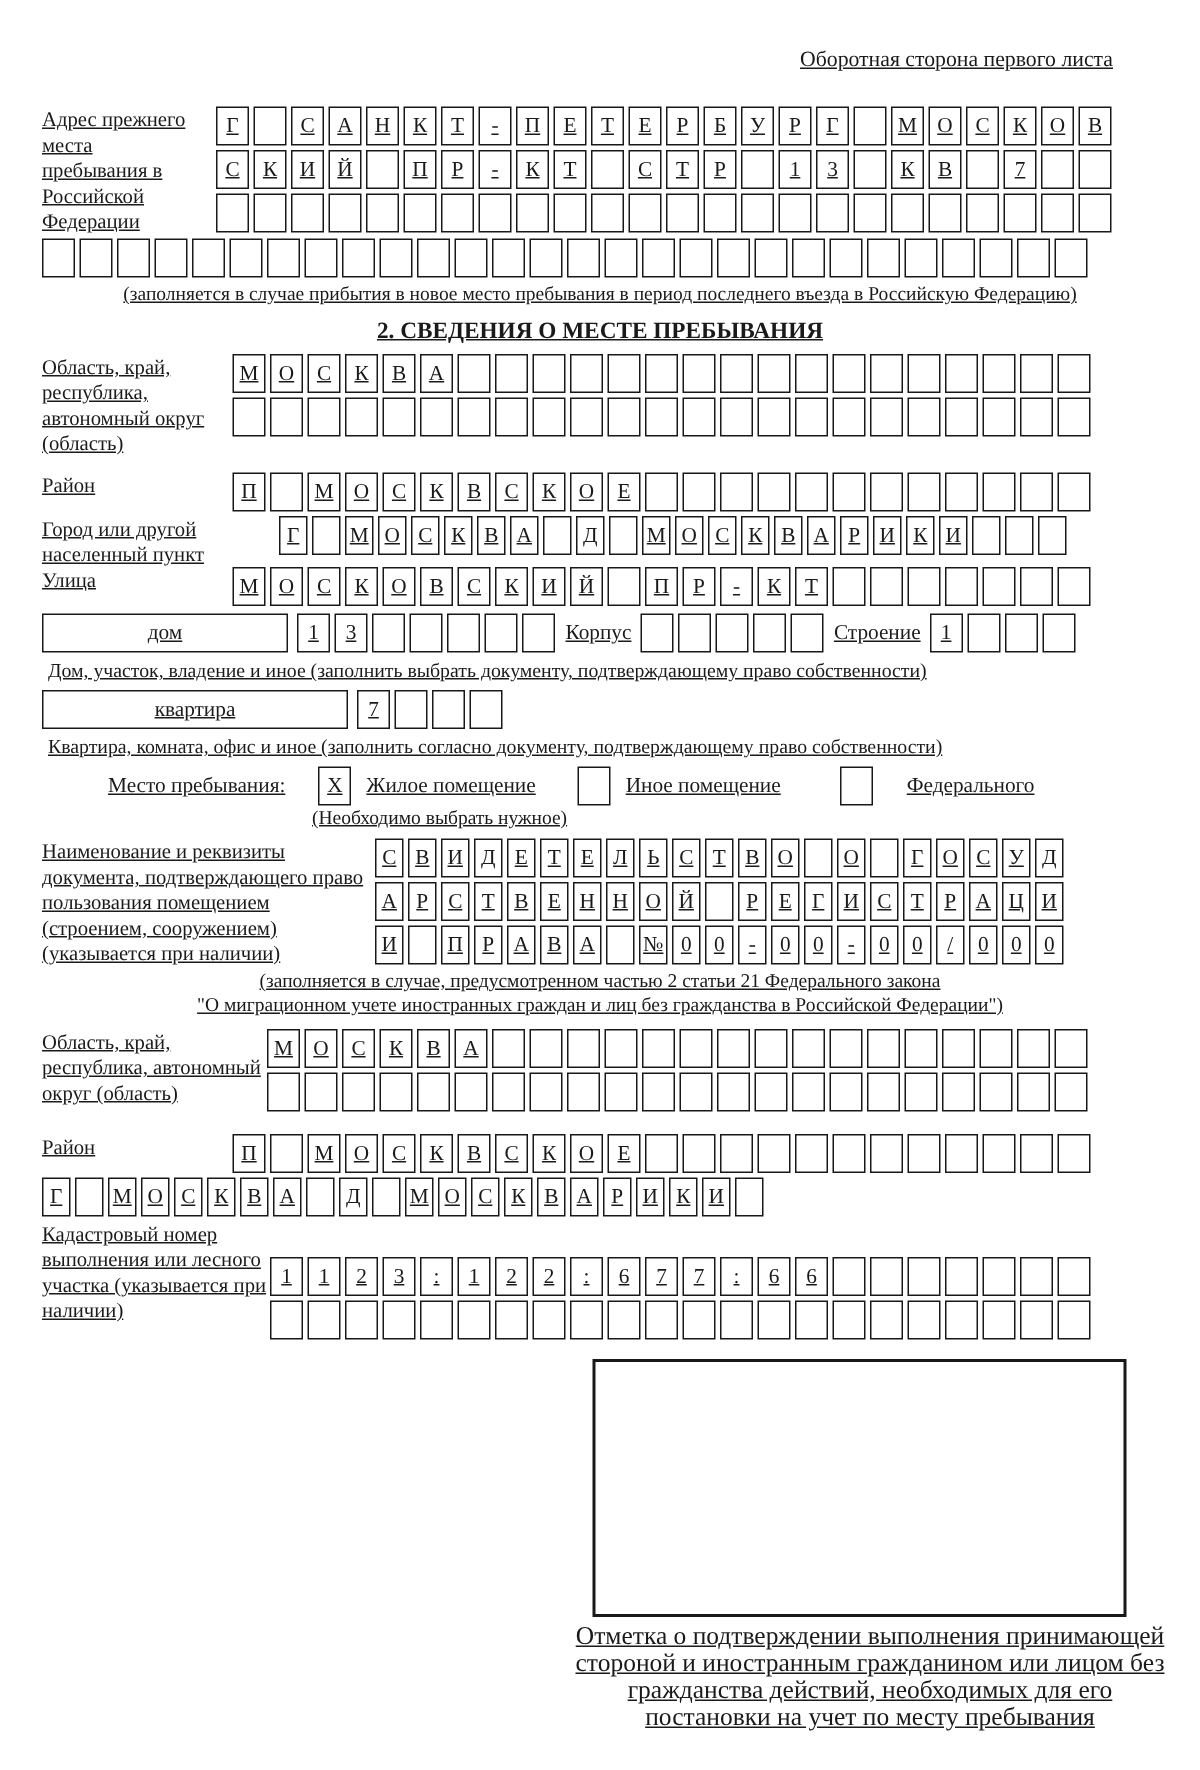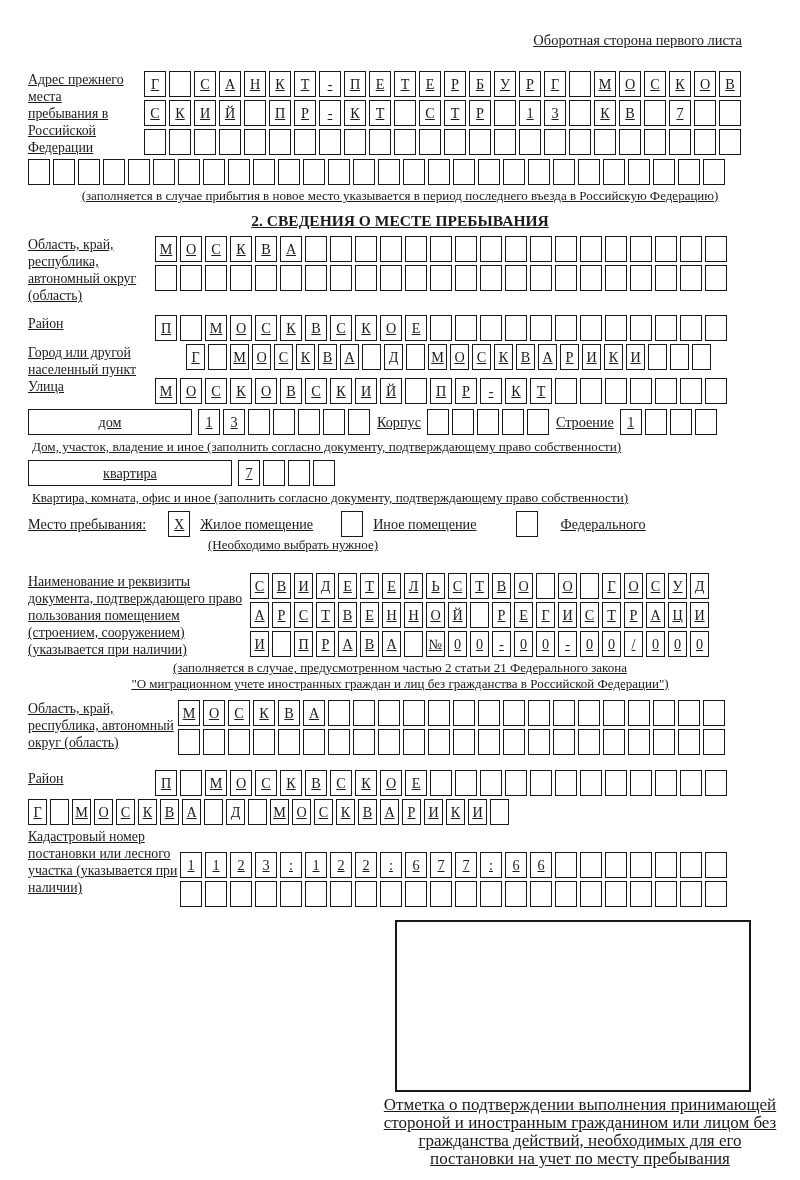--- a/index.html
+++ b/index.html
@@ -138,21 +138,21 @@
       <span class="cell"></span>
       <span class="cell"></span>
       <span class="cell"></span>
       <span class="cell"></span>
       <span class="cell"></span>
       <span class="cell"></span>
       <span class="cell"></span>
       <span class="cell"></span>
       <span class="cell"></span>
     </div>
-  <div class="center note">(заполняется в случае прибытия в новое место указывается в период последнего въезда в Российскую Федерацию)</div>
+  <div class="center note">(заполняется в случае прибытия в новое место пребывания в период последнего въезда в Российскую Федерацию)</div>
 
   <div class="center sec-title">2. СВЕДЕНИЯ О МЕСТЕ ПРЕБЫВАНИЯ</div>
 
   <div class="frow">
     <div class="flabel" style="width:127px;">Область, край, республика, автономный округ (область)</div>
     <div class="cellcol">
       <div class="cellrow">
           <span class="cell">М</span>
           <span class="cell">О</span>
           <span class="cell">С</span>
@@ -313,45 +313,45 @@
         <span class="cell"></span>
       </div>
     <div class="inline-lbl" style="margin:0 6px 0 4px;">Строение</div>
     <div class="cellrow">
         <span class="cell">1</span>
         <span class="cell"></span>
         <span class="cell"></span>
         <span class="cell"></span>
       </div>
   </div>
-  <div class="capt">Дом, участок, владение и иное (заполнить согласно документу, подтверждающему право собственности)</div>
+  <div class="capt">Дом, участок, владение и иное (заполнить выбрать документу, подтверждающему право собственности)</div>
 
   <div class="frow">
     <div class="boxlabel" style="width:202px;">квартира</div>
     <div class="cellrow" style="margin-left:6px;">
         <span class="cell">7</span>
         <span class="cell"></span>
         <span class="cell"></span>
         <span class="cell"></span>
       </div>
   </div>
   <div class="capt">Квартира, комната, офис и иное (заполнить согласно документу, подтверждающему право собственности)</div>
 
-  <div class="frow" style="margin-top:3px;">
+  <div class="frow" style="margin-top:3px;margin-left:44px;">
     <div class="inline-lbl">Место пребывания:</div>
     <span class="chk" style="margin-left:22px;">X</span>
     <div class="inline-lbl" style="margin-left:10px;">Жилое помещение</div>
     <span class="chk" style="margin-left:28px;"></span>
     <div class="inline-lbl" style="margin-left:10px;">Иное помещение</div>
     <span class="chk" style="margin-left:40px;"></span>
     <div class="inline-lbl" style="margin-left:22px;">Федерального</div>
   </div>
   <div class="note" style="margin-left:180px;width:260px;">(Необходимо выбрать нужное)</div>
 
-  <div class="frow" style="margin-top:20px;">
+  <div class="frow" style="margin-top:6px;">
     <div class="flabel" style="width:222px;">Наименование и реквизиты документа, подтверждающего право пользования помещением (строением, сооружением) (указывается при наличии)</div>
     <div class="cellcol">
       <div class="cellrow sm">
           <span class="cell">С</span>
           <span class="cell">В</span>
           <span class="cell">И</span>
           <span class="cell">Д</span>
           <span class="cell">Е</span>
           <span class="cell">Т</span>
           <span class="cell">Е</span>
@@ -526,21 +526,21 @@
         <span class="cell">А</span>
         <span class="cell">Р</span>
         <span class="cell">И</span>
         <span class="cell">К</span>
         <span class="cell">И</span>
         <span class="cell"></span>
       </div>
   </div>
 
   <div class="frow">
-    <div class="flabel" style="width:152px;">Кадастровый номер постановки или лесного участка (указывается при наличии)</div>
+    <div class="flabel" style="width:152px;">Кадастровый номер выполнения или лесного участка (указывается при наличии)</div>
     <div class="cellcol" style="padding-top:24px;">
       <div class="cellrow">
           <span class="cell">1</span>
           <span class="cell">1</span>
           <span class="cell">2</span>
           <span class="cell">3</span>
           <span class="cell">:</span>
           <span class="cell">1</span>
           <span class="cell">2</span>
           <span class="cell">2</span>

